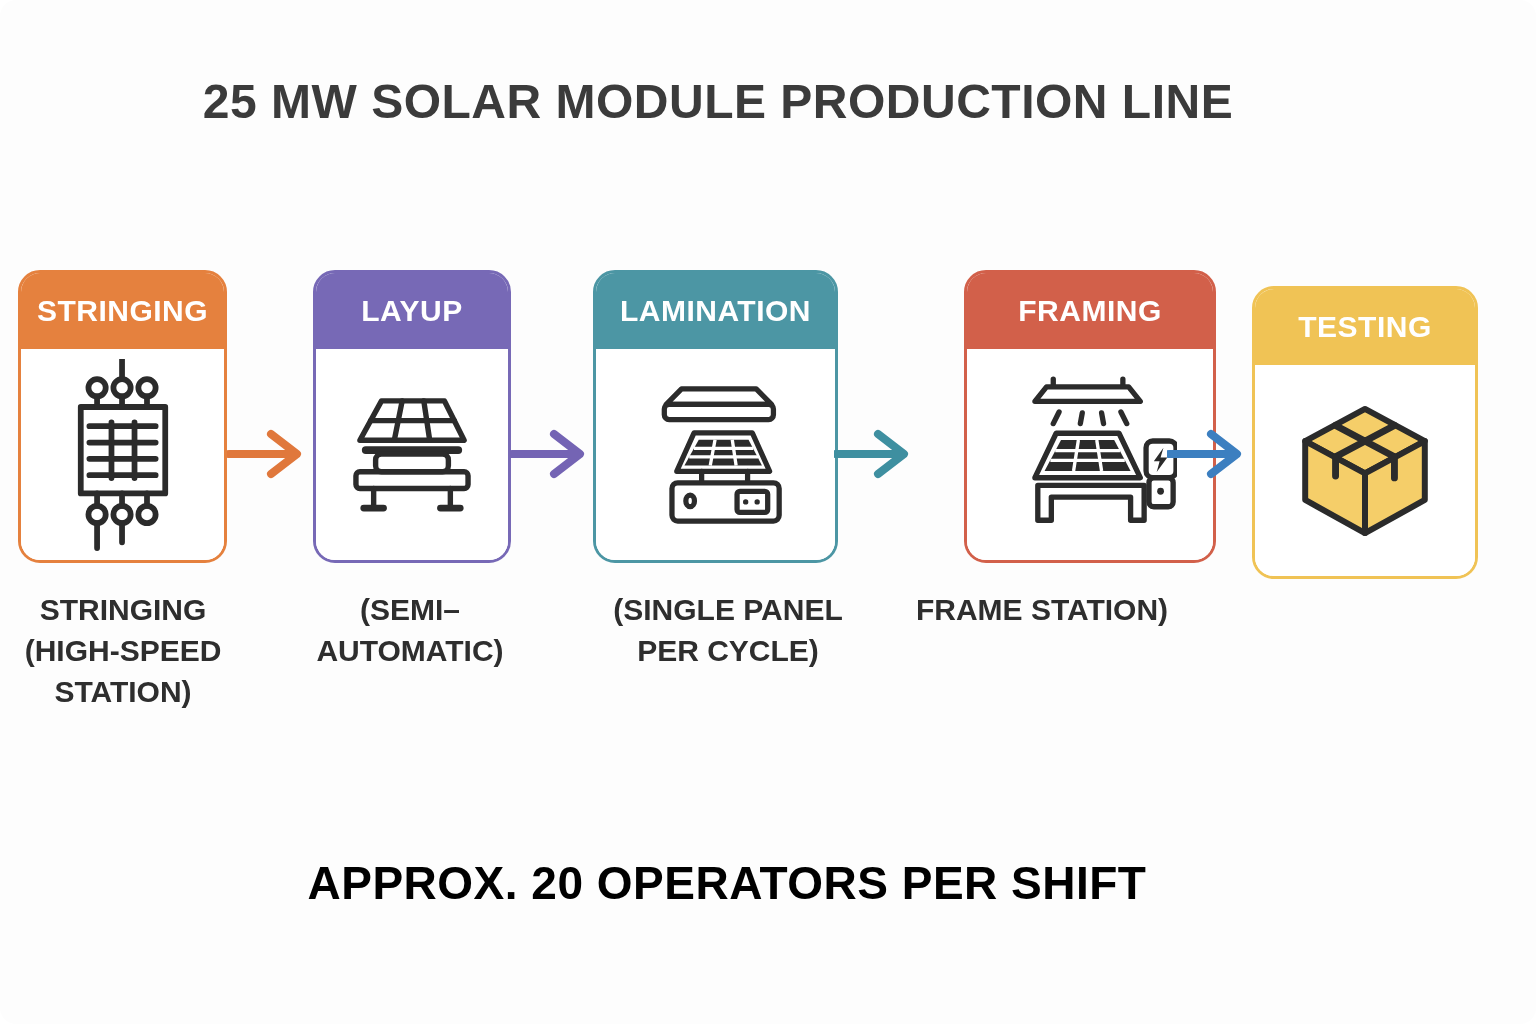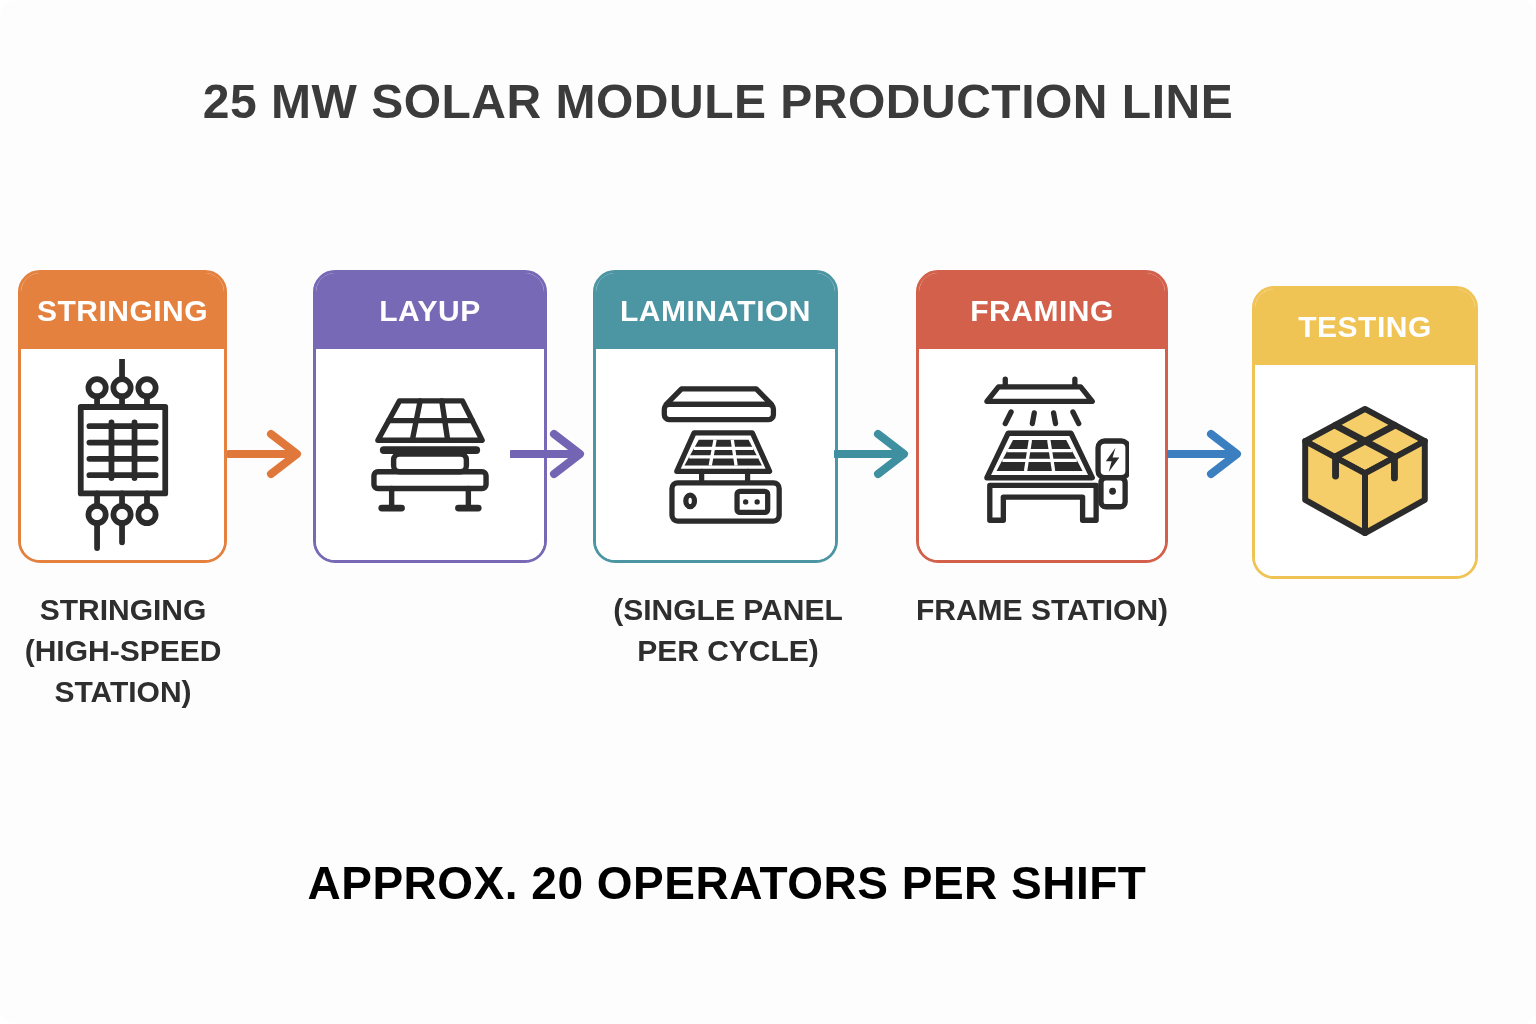--- a/index.html
+++ b/index.html
@@ -5,21 +5,21 @@
   html,body{margin:0;padding:0;background:#ffffff;}
   .canvas{position:relative;width:1536px;height:1024px;background:#FDFDFD;overflow:hidden;
           font-family:"Liberation Sans",sans-serif;color:#3B3B3B;border-radius:16px;}
   .title{position:absolute;top:74px;left:718px;transform:translateX(-50%);white-space:nowrap;
          font-size:48px;font-weight:800;letter-spacing:.5px;color:#3B3B3B;}
   .footer{position:absolute;top:856px;left:727px;transform:translateX(-50%);white-space:nowrap;
           font-size:46px;font-weight:800;letter-spacing:.5px;color:#000000;}
   .card{position:absolute;top:270px;height:293px;background:#fff;border:3.5px solid #ccc;
         border-radius:22px;box-sizing:border-box;overflow:hidden;display:flex;flex-direction:column;}
   .card-0{left:18px;width:209px;}
-  .card-1{left:313px;width:234px;}
+  .card-1{left:313px;width:198px;}
   .card-2{left:593px;width:245px;}
   .card-3{left:916px;width:252px;}
   .card-4{left:1252px;width:226px;}
   .card-header{flex:0 0 76px;display:flex;align-items:center;justify-content:center;
                color:#fff;font-weight:700;font-size:30px;letter-spacing:.5px;}
   .card-body{flex:1;display:flex;align-items:center;justify-content:center;background:#fff;}
   .arrow{position:absolute;top:424px;width:86px;height:60px;}
   .arrow svg{width:100%;height:100%;display:block;}
   .arrow-0{left:227px;}
   .arrow-1{left:510px;}
@@ -125,21 +125,21 @@
       </svg>
     </div>
   </div>
 
   <div class="arrow arrow-2" style="color: rgb(62, 143, 160);">
     <svg viewBox="0 0 86 60">
         <path d="M2 30 H62 M44 10 L70 30 L44 50" fill="none" stroke="currentColor" stroke-width="8" stroke-linecap="round" stroke-linejoin="round"></path>
       </svg>
   </div>
 
-  <div class="card card-3" style="border-color: rgb(210, 96, 74);">
+  <div class="card card-3" style="border-color: rgb(210, 96, 74); margin-left: 48px;">
     <div class="card-header" style="background-color: rgb(210, 96, 74);">
       <span>FRAMING</span>
     </div>
     <div class="card-body">
       <svg width="174" height="160" viewBox="0 0 180 165">
         <g class="icon-stroke" stroke-width="5.5">
           <path d="M52 4 V12 M124 4 V12"></path>
           <path d="M45 12 H130 L142 27 H33 Z" fill="#fff"></path>
           <path d="M58 38 L52 50 M82 39 L80 50 M102 39 L104 50 M122 38 L128 50"></path>
           <path d="M55 60 L120 60 L142 106 L33 106 Z" fill="#fff"></path>
@@ -183,20 +183,24 @@
         </g>
       </svg>
     </div>
   </div>
 
   <div class="caption caption-0">
     <div>STRINGING</div>
     <div>(HIGH-SPEED</div>
     <div>STATION)</div>
   </div>
+  <div class="caption caption-1">
+    <div>(SEMI–</div>
+    <div>AUTOMATIC)</div>
+  </div>
   <div class="caption caption-2">
     <div>(SINGLE PANEL</div>
     <div>PER CYCLE)</div>
   </div>
   <div class="caption caption-3">
     <div>FRAME STATION)</div>
   </div>
 
   <div class="footer">APPROX. 20 OPERATORS PER SHIFT</div>
 

